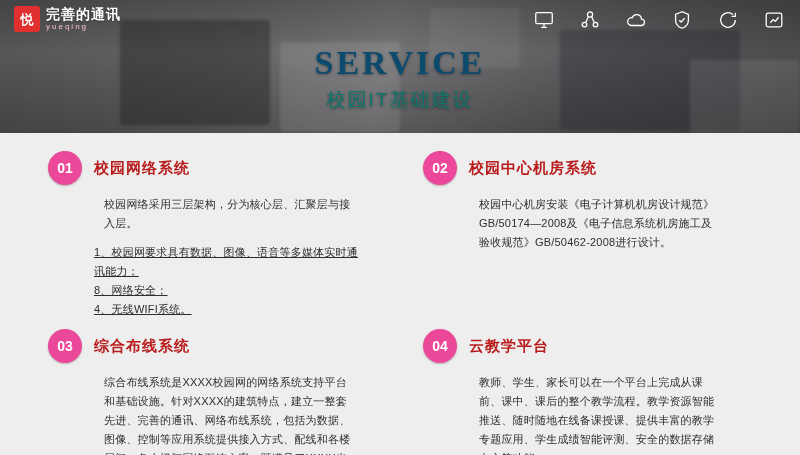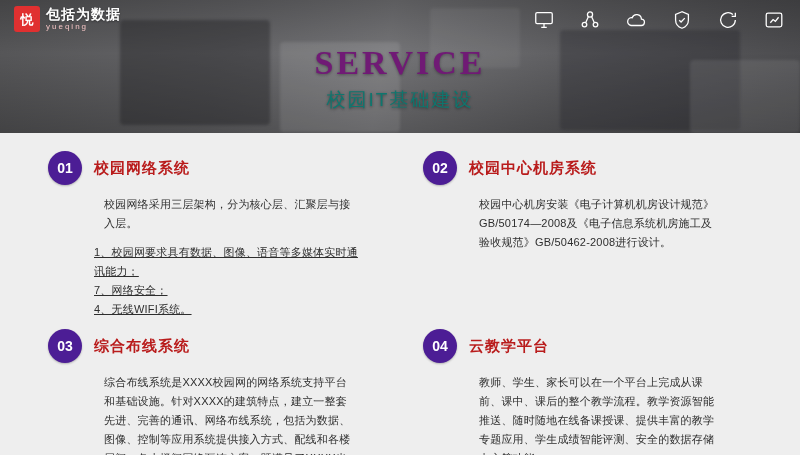--- a/index.html
+++ b/index.html
@@ -78,21 +78,21 @@
     cursor: pointer;
   }
   .topicon svg { display: block; }
 
   
   .titles {
     position: absolute; left: 0; right: 0; top: 44px;
     text-align: center; z-index: 6;
   }
   .title-en {
-    font-size: 34px; font-weight: bold; color: #701a75;
+    font-size: 34px; font-weight: bold; color: #0c4a6e;
     letter-spacing: 3px; line-height: 38px;
     font-family: "Liberation Serif", serif;
     text-shadow: 0 1px 3px rgba(0,0,0,0.35);
   }
   .title-cn {
     margin-top: 4px;
     font-size: 19px; color: #0f766e; letter-spacing: 2px;
     line-height: 28px;
     text-shadow: 0 1px 3px rgba(0,0,0,0.45);
   }
@@ -110,21 +110,21 @@
     row-gap: 10px;
   }
   .card { position: relative; padding-left: 0; }
   .card-head {
     display: flex; align-items: center; gap: 12px;
     margin-bottom: 9px;
   }
   .badge {
     width: 34px; height: 34px; flex: 0 0 34px;
     border-radius: 50%;
-    background: #4c1d95;
+    background: #ec4899;
     color: #fff;
     font-size: 14px; font-weight: bold;
     display: flex; align-items: center; justify-content: center;
     box-shadow: 0 1px 2px rgba(0,0,0,0.25);
   }
   .card-title {
     font-size: 15px; font-weight: bold; color: #b91c1c;
     letter-spacing: 1px;
   }
   .card-body {
@@ -149,21 +149,21 @@
     <div class="hero-shape hs1"></div>
     <div class="hero-shape hs2"></div>
     <div class="hero-shape hs4"></div>
     <div class="hero-shape hs3"></div>
     <div class="hero-shape hs5"></div>
   </div>
 
   <div class="logo">
     <div class="logo-mark">悦</div>
     <div class="logo-text">
-      <div class="logo-cn">包括为数据</div>
+      <div class="logo-cn">完善的通讯</div>
       <div class="logo-en">yueqing</div>
     </div>
   </div>
 
   <div class="topicons">
     <div class="topicon">
       <svg width="22" height="22" viewBox="0 0 24 24" fill="none" stroke="#ffffff" stroke-width="1.4">
         <rect x="3" y="4" width="18" height="12" rx="1.5"></rect>
           <path d="M9 20h6M12 16v4"></path>
       </svg>
@@ -211,21 +211,21 @@
 
       <div class="card card-1">
         <div class="card-head">
           <div class="badge">01</div>
           <div class="card-title">校园网络系统</div>
         </div>
         <div class="card-body">
           <p>校园网络采用三层架构，分为核心层、汇聚层与接入层。</p>
           <div class="list spaced">
             <p>1、校园网要求具有数据、图像、语音等多媒体实时通讯能力；</p>
-            <p>7、网络安全；</p>
+            <p>8、网络安全；</p>
             <p>4、无线WIFI系统。</p>
           </div>
         </div>
       </div>
 
       <div class="card card-2">
         <div class="card-head">
           <div class="badge">02</div>
           <div class="card-title">校园中心机房系统</div>
         </div>

